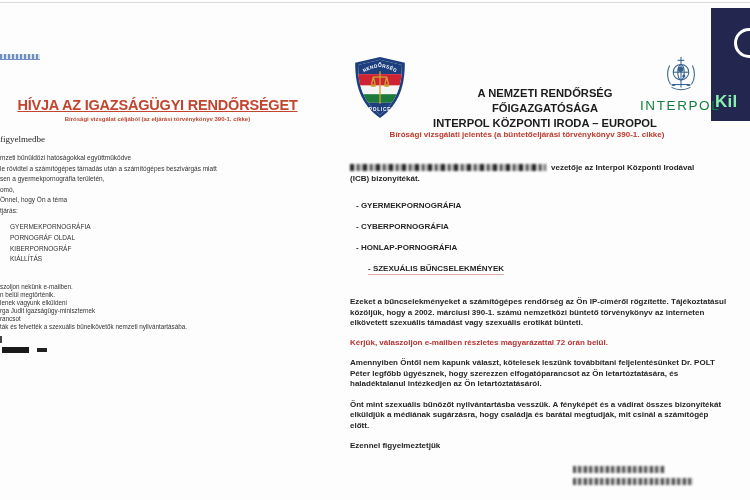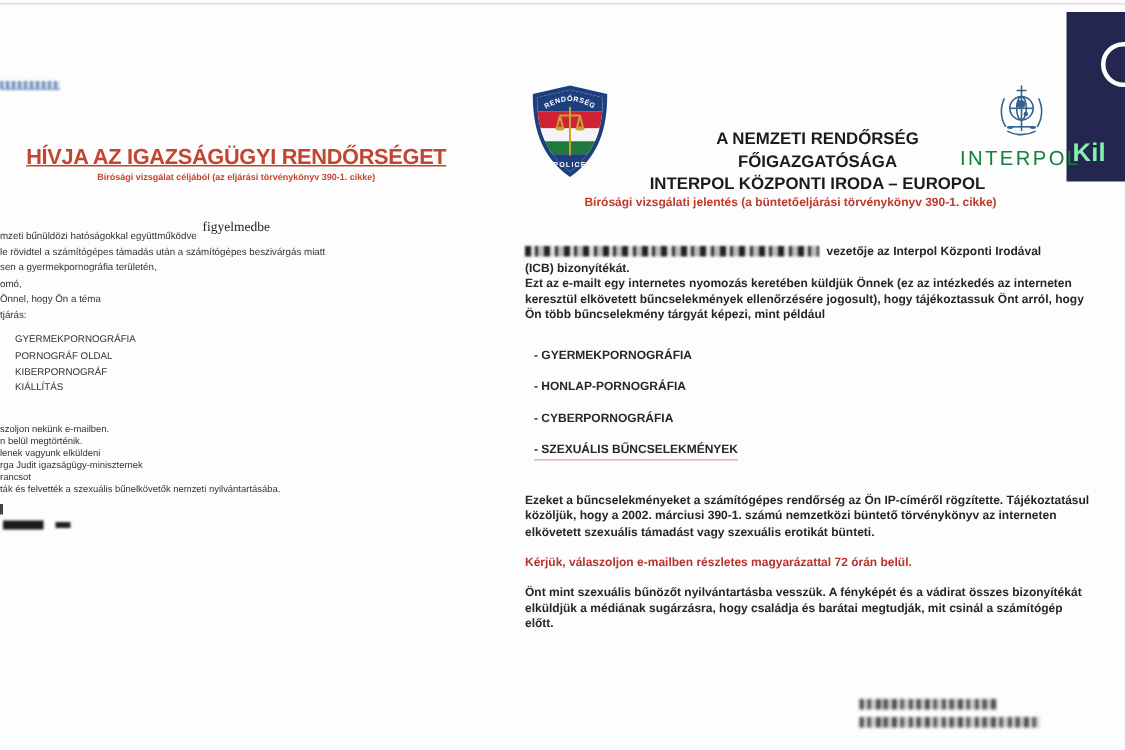--- a/index.html
+++ b/index.html
@@ -19,21 +19,21 @@
   
   .ldoc-link { position:absolute; left:0; top:54px; width:40px; height:6px;
     border-bottom:1px solid #5b82b8;
     background:repeating-linear-gradient(90deg,#567cb0 0 2px, rgba(86,124,176,.25) 2px 4px);
     filter:blur(.6px); opacity:.85; }
   .ldoc-heading { position:absolute; left:0; top:97px; width:315px; text-align:center;
     color:#c2452f; font-size:14.5px; font-weight:700; text-decoration:underline;
     letter-spacing:-0.2px; filter:blur(.25px); }
   .ldoc-subheading { position:absolute; left:0; top:116px; width:315px; text-align:center;
     color:#c2452f; font-size:6px; font-weight:700; filter:blur(.45px); }
-  .ldoc-salutation { position:absolute; left:0; top:146px; width:315px; text-align:center;
+  .ldoc-salutation { position:absolute; left:0; top:134px; width:315px; text-align:left;
     color:#1f1f1f; font-size:9px; filter:blur(.3px); font-family:"Liberation Serif", serif; }
   .ldoc-body { position:absolute; left:0; top:153px; width:260px; color:#333;
     font-size:6.5px; line-height:10.55px; filter:blur(.3px); }
   .ldoc-list { position:absolute; left:10px; top:222px; width:200px; color:#333;
     font-size:6.5px; line-height:10.8px; filter:blur(.3px); }
   .ldoc-lower { position:absolute; left:0; top:283px; width:280px; color:#333;
     font-size:6.3px; line-height:7.9px; filter:blur(.3px); }
   .ldoc-tick { position:absolute; left:0; top:336px; width:2px; height:7px; background:#444; filter:blur(.4px); }
   .ldoc-redact-1 { position:absolute; left:2px; top:347px; width:27px; height:6px;
     background:#1a1a1a; filter:blur(.7px); }
@@ -52,21 +52,21 @@
     font-family:"Liberation Sans", sans-serif; filter:blur(.3px); }
 
   
   .rdoc-body { position:absolute; left:350px; top:163px; width:378px; color:#262626;
     font-weight:700; font-size:8px; line-height:10.5px; filter:blur(.28px); }
   .redact-strip { display:inline-block; vertical-align:middle; width:196px; height:7px;
     margin-right:5px; margin-bottom:1px;
     background:repeating-linear-gradient(90deg,#222 0 4px, rgba(34,34,34,.15) 4px 7px, #333 7px 9px, rgba(34,34,34,.3) 9px 13px);
     filter:blur(.8px); }
   .crime-item { margin-left:6px; margin-bottom:10.5px; }
-  .crime-item.last { border-bottom:1px solid rgba(214,106,106,.55); display:inline-block; margin-left:6px; }
+  .crime-item.last { border-bottom:1px solid rgba(214,106,106,.55); display:inline-block; margin-left:18px; }
   .mt1 { margin-top:16.5px; } .mt2 { margin-top:11.5px; } .mt3 { margin-top:9.5px; }
   .mt4 { margin-top:10px; }
   .red-warning { color:#b73232; }
   .sig-line { position:absolute; height:7px; filter:blur(1px); opacity:.85;
     background:repeating-linear-gradient(90deg,#2c2c2c 0 3px, rgba(44,44,44,.1) 3px 5px, #3a3a3a 5px 8px, rgba(44,44,44,.25) 8px 11px); }
   .sig-1 { left:573px; top:466px; width:92px; }
   .sig-2 { left:573px; top:478px; width:120px; }
 </style>
 </head>
 <body>
@@ -175,27 +175,28 @@
     <div class="interpol-word">INTERPOL</div>
   </div>
 
   <div class="rdoc-redline">Bírósági vizsgálati jelentés (a büntetőeljárási törvénykönyv 390-1. cikke)</div>
 
   <div class="rdoc-body">
     <div>
       <span class="redact-strip"></span><span>vezetője az Interpol Központi Irodával</span>
     </div>
     <div>(ICB) bizonyítékát.</div>
-    <div>Ezt az e-mailt egy internetes nyomozás keretében küldjük Önnek (ez az intézkedés az interneten keresztül elkövetett bűncselekmények ellenőrzésére jogosult), hogy tájékoztassuk Önt arról, hogy Ön több bűncselekmény tárgyát képezi, mint például</div>
 
     <div class="crime-item mt1">- GYERMEKPORNOGRÁFIA</div>
+    <div class="crime-item">- CYBERPORNOGRÁFIA</div>
     <div class="crime-item">- HONLAP-PORNOGRÁFIA</div>
-    <div class="crime-item">- CYBERPORNOGRÁFIA</div>
     <div><span class="crime-item last">- SZEXUÁLIS BŰNCSELEKMÉNYEK</span></div>
 
     <div class="mt2">Ezeket a bűncselekményeket a számítógépes rendőrség az Ön IP-címéről rögzítette. Tájékoztatásul közöljük, hogy a 2002. márciusi 390-1. számú nemzetközi büntető törvénykönyv az interneten elkövetett szexuális támadást vagy szexuális erotikát bünteti.</div>
     <div class="mt3 red-warning">Kérjük, válaszoljon e-mailben részletes magyarázattal 72 órán belül.</div>
+    <div class="mt3">Amennyiben Öntől nem kapunk választ, kötelesek leszünk továbbítani feljelentésünket Dr. POLT Péter legfőbb ügyésznek, hogy szerezzen elfogatóparancsot az Ön letartóztatására, és haladéktalanul intézkedjen az Ön letartóztatásáról.</div>
     <div class="mt4">Önt mint szexuális bűnözőt nyilvántartásba vesszük. A fényképét és a vádirat összes bizonyítékát elküldjük a médiának sugárzásra, hogy családja és barátai megtudják, mit csinál a számítógép előtt.</div>
+    <div class="mt3">Ezennel figyelmeztetjük</div>
   </div>
 
   <div class="sig-line sig-1"></div>
   <div class="sig-line sig-2"></div>
 </div>
 
 </body></html>

